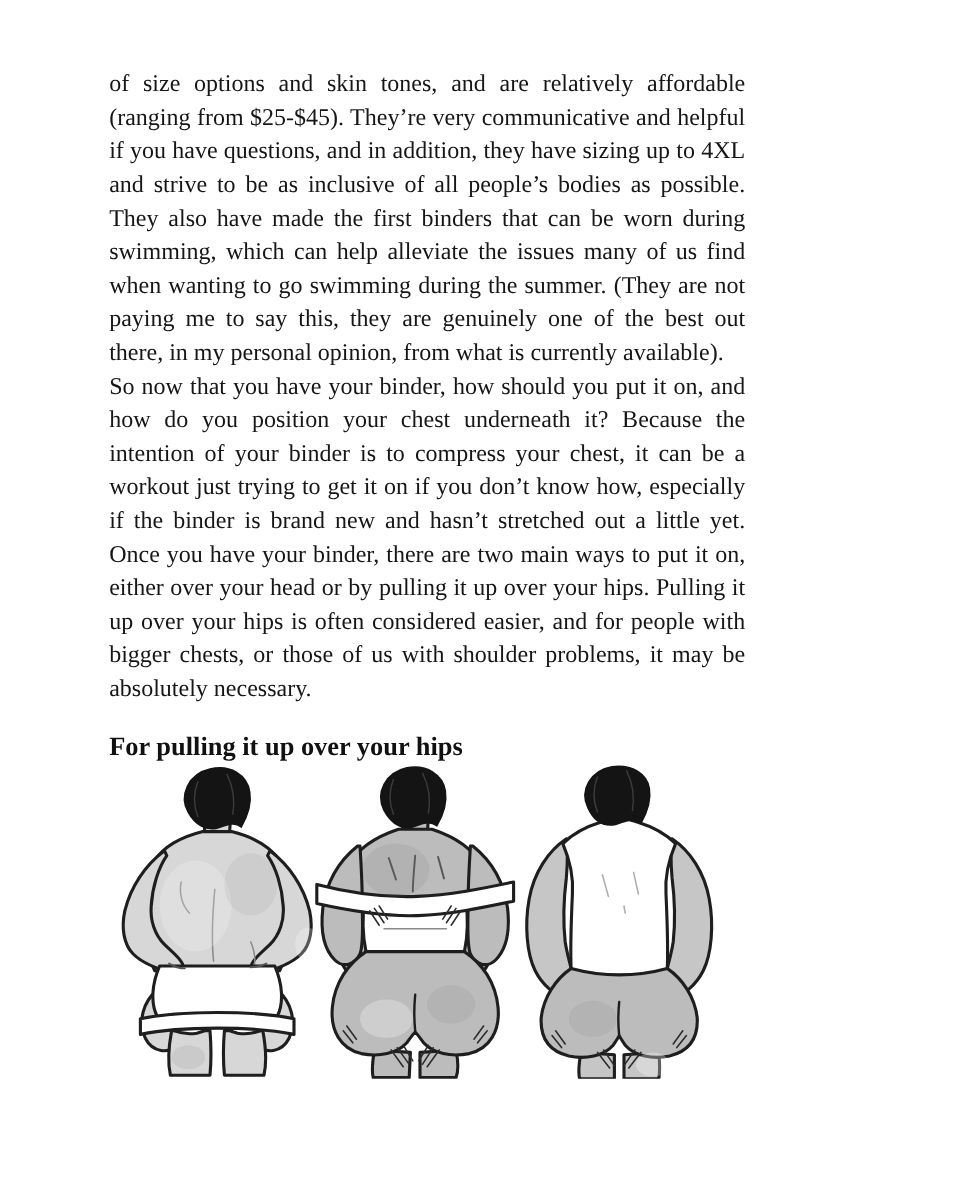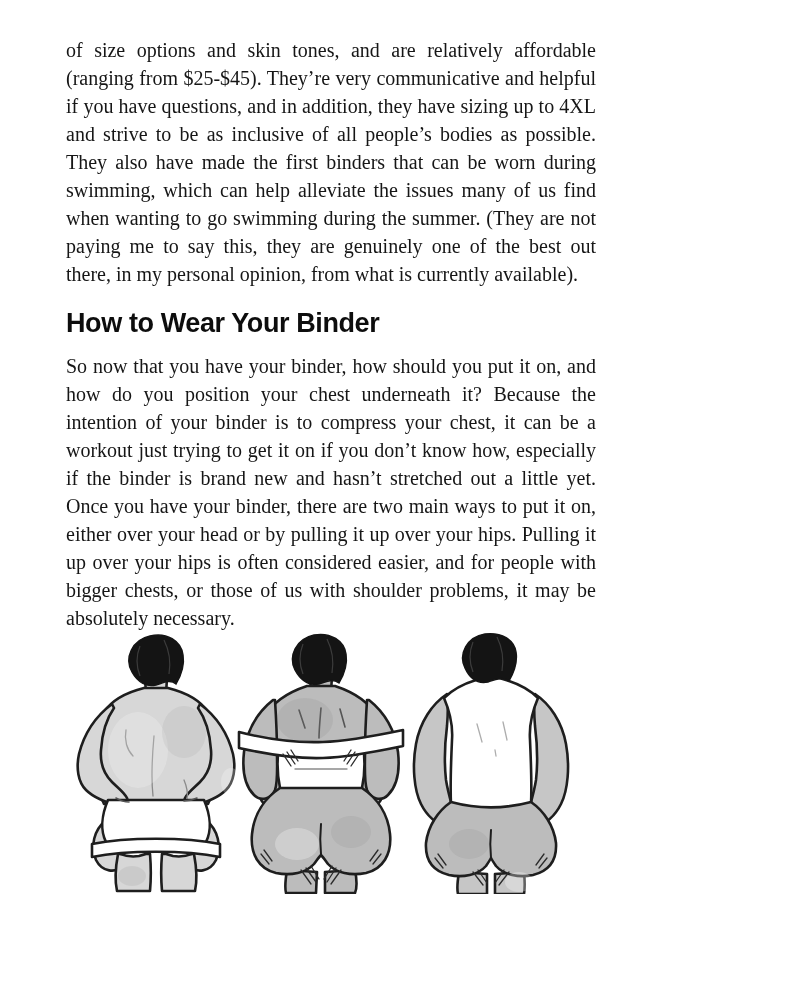--- a/index.html
+++ b/index.html
@@ -4,23 +4,23 @@
 <style>
   html, body { margin: 0; padding: 0; }
   body {
     width: 800px; height: 1000px;
     background: #ffffff;
     overflow: hidden;
     font-family: "Liberation Serif", serif;
     color: #161616;
   }
   .content {
-    margin-left: 66px;
+    margin-left: 91px;
     width: 530px;
-    padding-top: 36px;
+    padding-top: 56px;
   }
   p.body-text {
     font-size: 20px;
     line-height: 28px;
     text-align: justify;
     margin: 0;
     hyphens: none;
   }
   h1.section-heading {
     font-family: "Liberation Sans", sans-serif;
@@ -64,24 +64,24 @@
   .hatch{ stroke:#2b2b2b; stroke-width:1.3; fill:none; stroke-linecap:round; }
   .crease{ stroke: var(--outline); stroke-width:2; fill:none; stroke-linecap:round; }
 </style>
 </head>
 <body>
 
 <div class="content">
 
   <p class="body-text">of size options and skin tones, and are relatively affordable (ranging from $25-$45). They’re very communicative and helpful if you have questions, and in addition, they have sizing up to 4XL and strive to be as inclusive of all people’s bodies as possible. They also have made the first binders that can be worn during swimming, which can help alleviate the issues many of us find when wanting to go swimming during the summer. (They are not paying me to say this, they are genuinely one of the best out there, in my personal opinion, from what is currently available).</p>
 
-  <h1 class="section-heading">How to Wear Your Binder</h1>
 
   <p class="body-text">So now that you have your binder, how should you put it on, and how do you position your chest underneath it? Because the intention of your binder is to compress your chest, it can be a workout just trying to get it on if you don’t know how, especially if the binder is brand new and hasn’t stretched out a little yet. Once you have your binder, there are two main ways to put it on, either over your head or by pulling it up over your hips. Pulling it up over your hips is often considered easier, and for people with bigger chests, or those of us with shoulder problems, it may be absolutely necessary.</p>
 
+  <h2 class="figure-heading">For pulling it up over your hips</h2>
 
   <div class="figure-wrap">
     <svg width="600" height="262" viewBox="0 0 600 262" xmlns="http://www.w3.org/2000/svg">
 
       <g transform="translate(35,0)">
         <path class="skinL ol" d="M 79,46 L 101,46 L 100,62 L 80,62 Z"></path>
 
         <path class="skinL ol" d="M 78,56 C 62,60 46,68 38,80 C 30,92 27,108 28,124 C 29,146 33,162 38,172 L 142,172 C 147,162 151,146 152,124 C 153,108 150,92 142,80 C 134,68 118,60 102,56 Z"></path>
 
         <path class="skinL ol" d="M 46,72 C 30,84 18,102 13,122 C 10,136 12,150 20,158 C 28,166 42,171 54,174 C 60,175 63,171 61,166 C 58,160 52,156 46,150 C 38,142 34,130 35,118 C 36,102 41,86 48,76 Z"></path>

